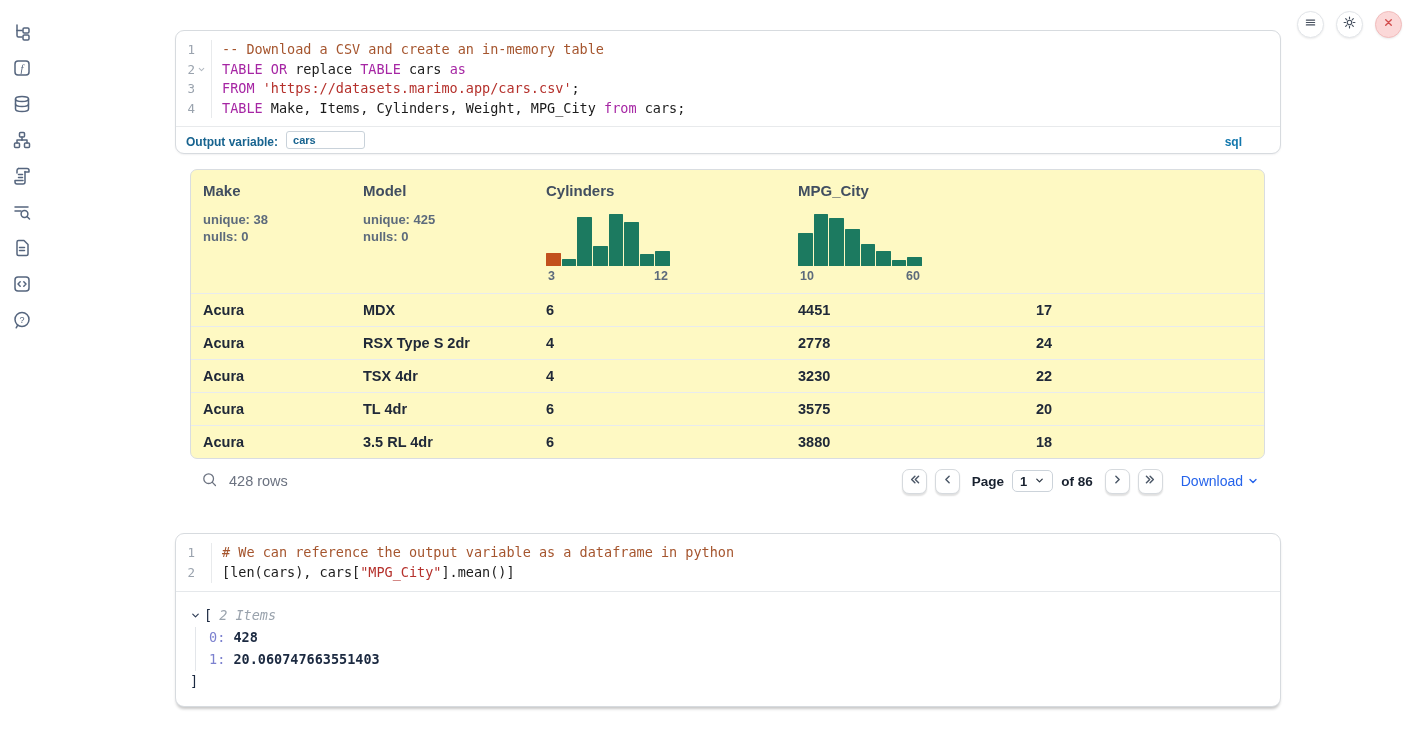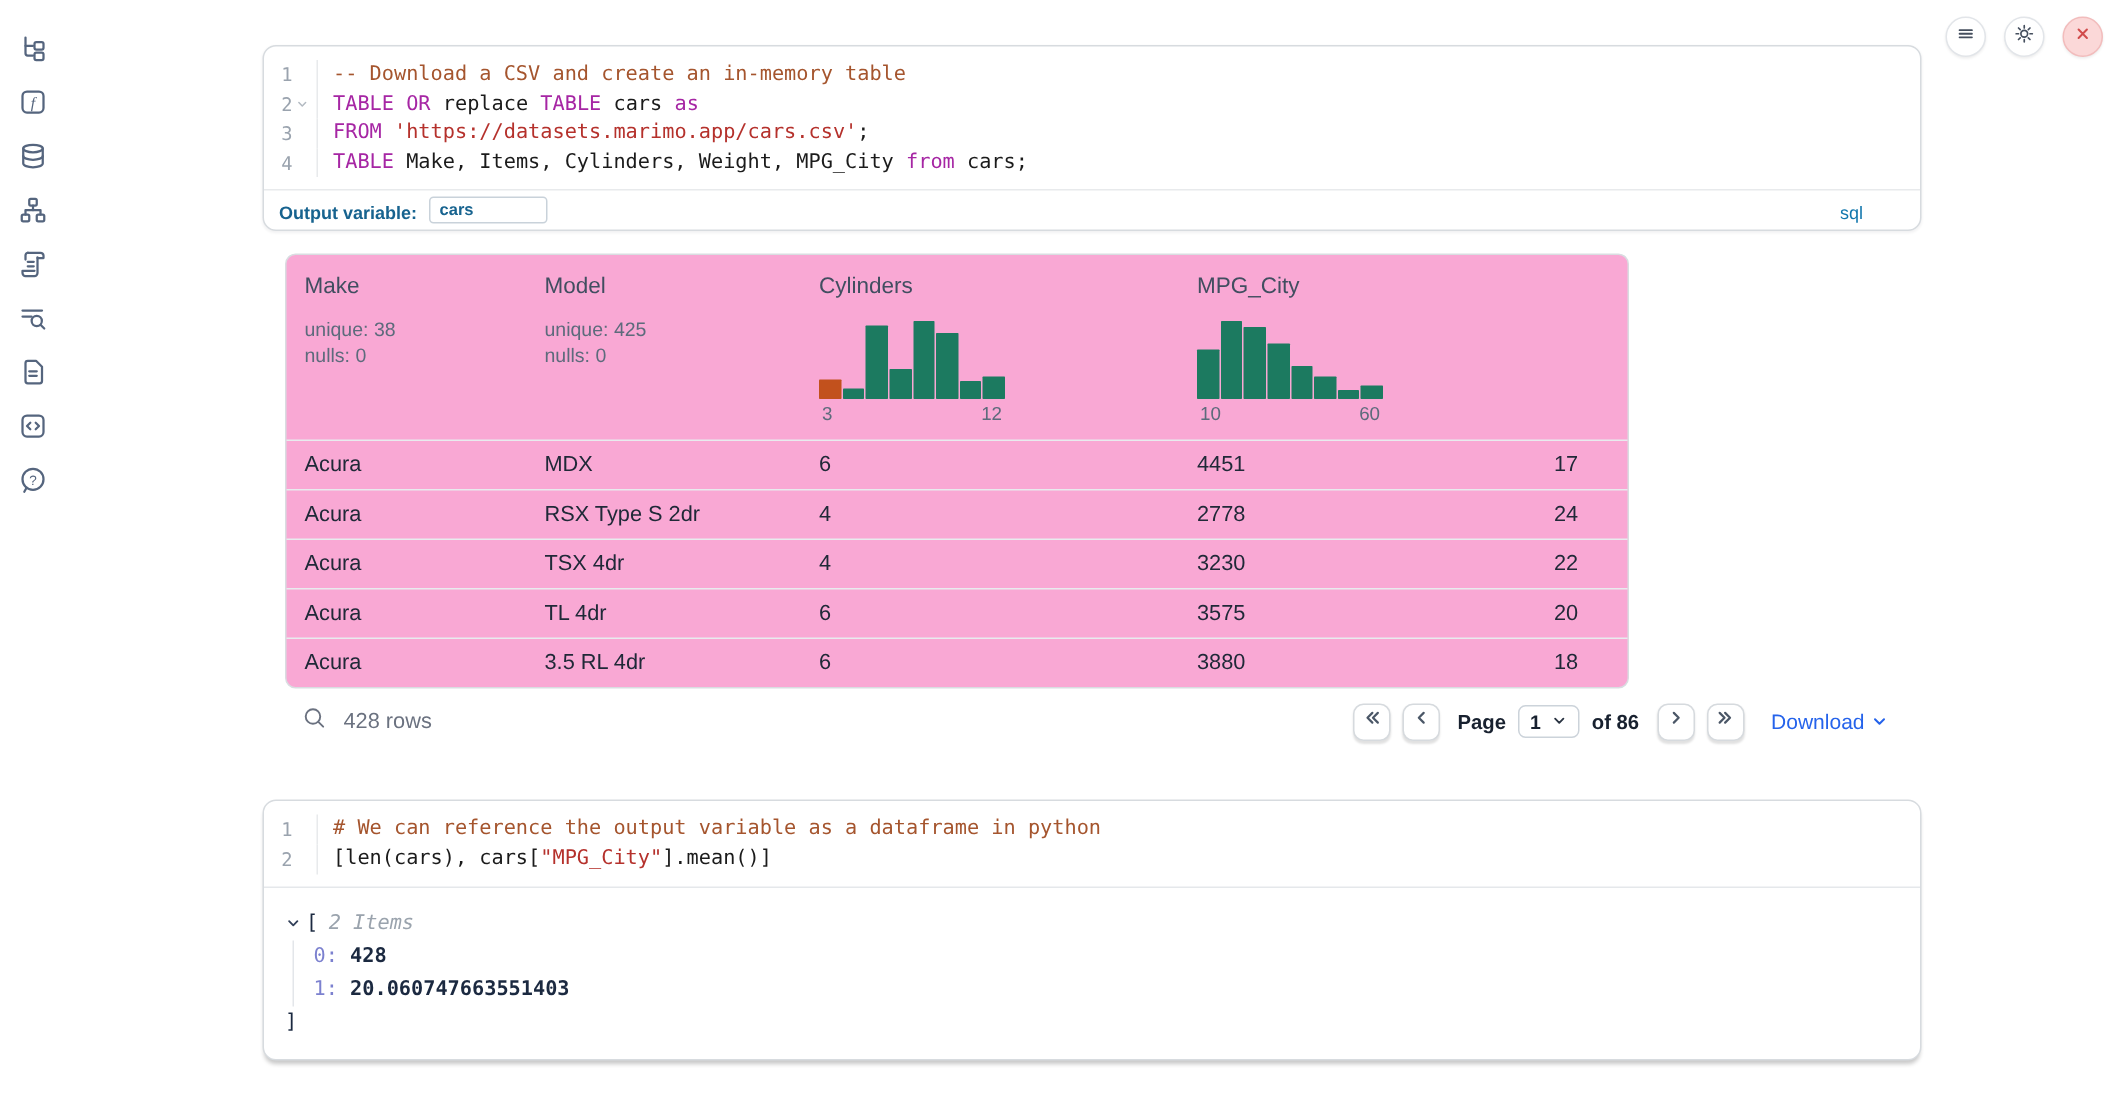--- a/index.html
+++ b/index.html
@@ -43,25 +43,25 @@
   .tok-str { color:#b5312c; }
   .tok-plain { color:#1b1b1b; }
 
   
   .outvar-bar { border-top:1px solid #e8eaec; height:27px; display:flex; align-items:flex-end;
     padding:4px 10px; }
   .outvar-label { font-size:12px; font-weight:bold; color:#17638f; }
   .outvar-input { margin-left:8px; width:79px; height:18px; border:1px solid #c9d2da;
     border-radius:3px; font-family:"Liberation Sans", sans-serif; font-size:11px; font-weight:bold;
     color:#17638f; padding:1px 6px; outline:none; }
-  .lang-badge { margin-left:auto; font-size:12px; font-weight:normal; color:#1277ad; margin-right:28px;margin-top:10px; }
-
-  
-  #table-wrap { margin:15px 0 0 15px; width:896px; border:1px solid #d9dde1;
-    border-radius:7px; background:#f9a8d4; }
+  .lang-badge { margin-left:auto; font-size:12px; font-weight:bold; color:#1277ad; margin-right:28px;margin-top:10px; }
+
+  
+  #table-wrap { margin:15px 0 0 15px; width:1075px; border:1px solid #d9dde1;
+    border-radius:7px; background:#fef9c3;font-weight:bold; }
   #t-header { display:flex; padding:12px 0 10px 0; min-height:123px; align-items:flex-start; }
   .t-col { padding:0 12px; cursor:pointer; }
   .col-name { font-size:15px; color:#414e60; }
   .col-stats { margin-top:13px; font-size:13px; color:#5d6b7c; line-height:16.5px; }
   .hist { margin-top:15px; width:124px; }
   .hist-bars { height:52px; display:flex; align-items:flex-end; gap:1px; }
   .hist-bar { flex:1 1 0; background:#1c7a60; border-radius:0.5px; }
   .hist-labels { display:flex; justify-content:space-between; font-size:12.5px; color:#5d6b7c;
     margin-top:3px; padding:0 2px; }
   .t-row { display:flex; border-top:1px solid #e8ebee; height:33px; align-items:center;

